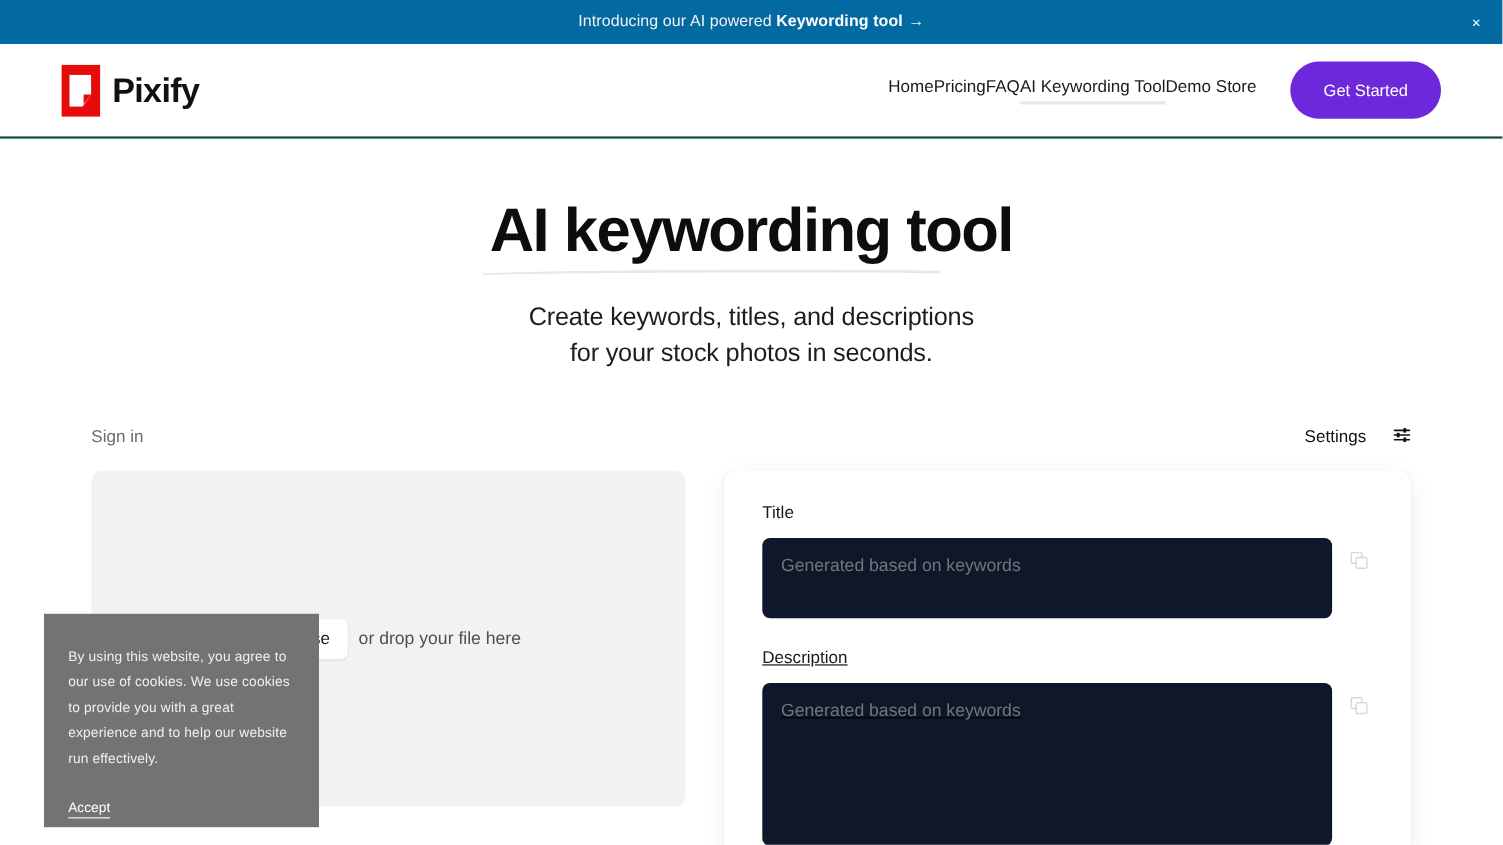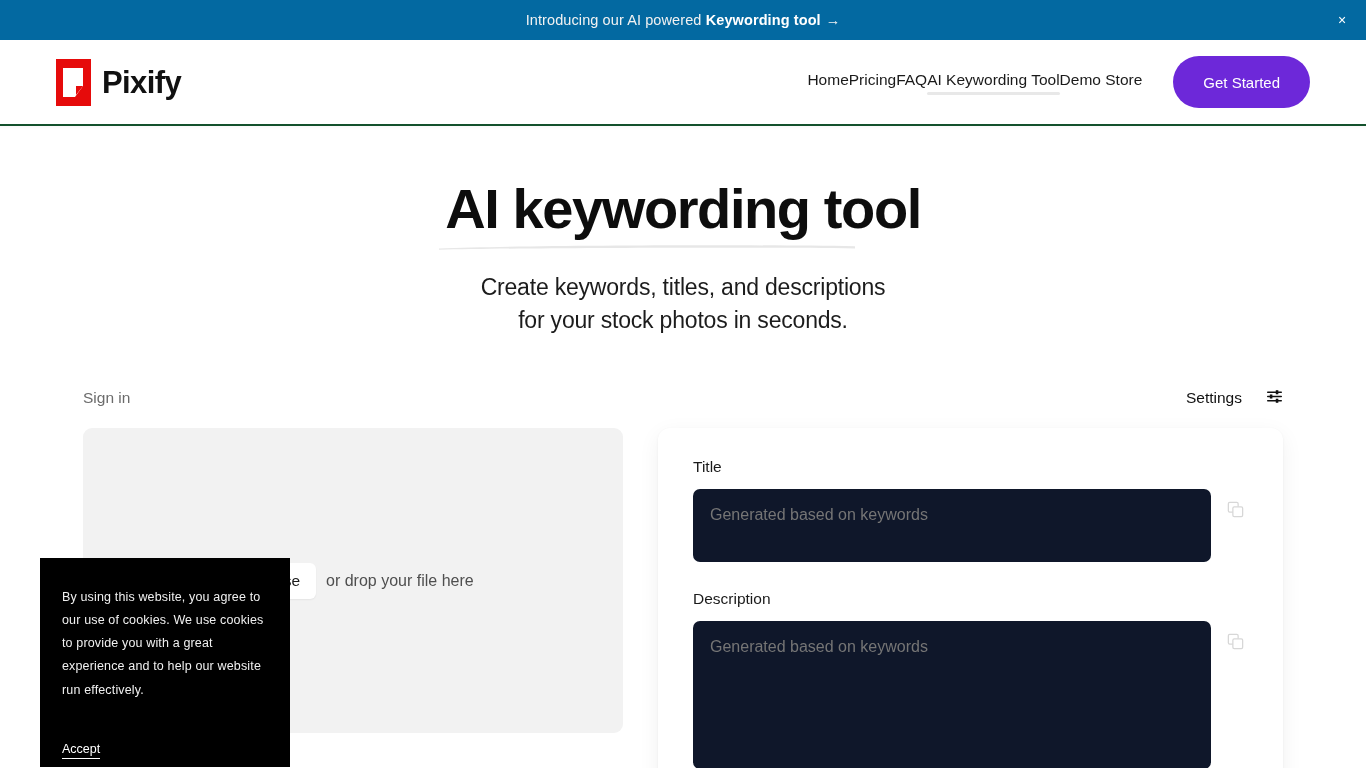--- a/index.html
+++ b/index.html
@@ -222,42 +222,42 @@
     font-family: "Liberation Sans", sans-serif;
     line-height: 1.3;
   }
   .field-box.title-box  { height: 73px; }
   .field-box.desc-box   { height: 148px; }
   .copy-btn {
     background: none; border: none; cursor: pointer;
     padding: 4px; margin-top: 8px;
     display: flex; align-items: center; justify-content: center;
   }
-  .field-block + .field-block { margin-top: 28px; }
+  .field-block + .field-block { margin-top: 28px; text-decoration: underline; }
 
   
   .cookie {
     position: absolute;
     left: 40px;
     top: 558px;
     width: 250px;
-    background: #000000;
+    background: #737373;
     color: #ffffff;
     padding: 28px 22px 8px 22px;
     z-index: 50;
   }
   .cookie-text {
     font-size: 12.5px;
     line-height: 1.85;
     color: #f0f0f0;
     letter-spacing: .15px;
   }
   .cookie-accept {
     display: inline-block;
-    margin-top: 40px;
+    margin-top: 25px;
     font-size: 12.5px;
     color: #ffffff;
     text-decoration: none;
     border-bottom: 1px solid #ffffff;
     padding-bottom: 2px;
     cursor: pointer;
     background: none;
     border-left: none; border-right: none; border-top: none;
     font-family: "Liberation Sans", sans-serif;
   }

